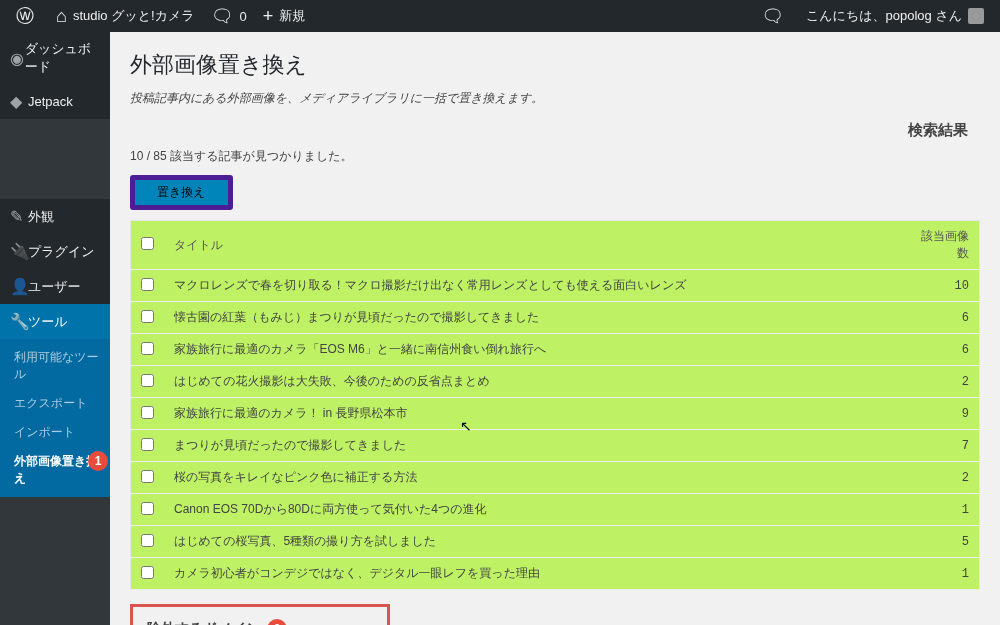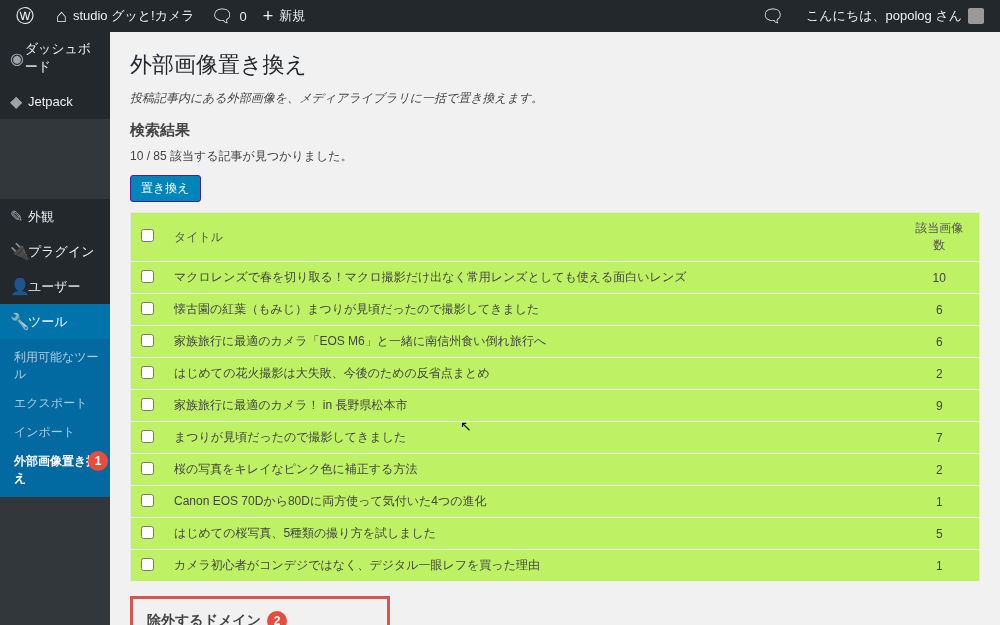--- a/index.html
+++ b/index.html
@@ -18,28 +18,28 @@
 #adminmenu .mi.current .micon { color: #fff; }
 #adminmenu .mi.current::after { content: ""; position: absolute; right: -8px; top: 50%; margin-top: -8px; border: 8px solid transparent; border-right-color: #f1f1f1; }
 #adminmenu .submenu { background: #0369a1; padding: 4px 0; }
 #adminmenu .submenu .si { padding: 6px 10px 6px 14px; font-size: 12px; color: rgba(240,245,250,.7); cursor: pointer; position: relative; }
 #adminmenu .submenu .si.active { color: #fff; font-weight: 600; }
 #adminmenu .blank { height: 80px; background: #32373c; margin: 0; }
 
 #content { margin-left: 110px; margin-top: 32px; padding: 10px 20px; }
 h1.page-title { font-size: 22px; font-weight: 400; color: #23282d; padding: 8px 0 4px; }
 p.desc { margin: 6px 0 14px; font-size: 12px; font-style: italic; }
-h2.sub { font-size: 15px; font-weight: 600; margin: 8px 0; }
+h2.sub { font-size: 15px; font-weight: 600; margin: 8px 12px; text-align: right; }
 p.found { font-size: 12px; margin: 4px 0 10px; }
-.btn { display: inline-block; background: #0085ba; border: 1px solid #4c1d95; color: #ffffff; padding: 4px 10px; font-size: 12px; border-radius: 3px; cursor: pointer; }
+.btn { display: inline-block; background: #0085ba; border: 5px solid #4c1d95; color: #000000; padding: 4px 22px; font-size: 12px; border-radius: 3px; cursor: pointer; }
 
 table.tbl { width: 100%; border-collapse: collapse; background: #bef264; margin-top: 10px; border: 1px solid #e5e5e5; }
 table.tbl th, table.tbl td { text-align: left; padding: 7px 10px; border-bottom: 1px solid #eee; font-size: 12px; }
 table.tbl th { font-weight: 400; color: #555; }
-table.tbl th.count, table.tbl td.count { text-align: center; width: 80px; }
+table.tbl th.count, table.tbl td.count { text-align: right; width: 80px; font-family: Liberation Mono, monospace; }
 table.tbl td.cb, table.tbl th.cb { width: 24px; }
 table.tbl input[type=checkbox] { margin: 0; }
 
 .exclude-box { margin-top: 14px; border: 3px solid #d9534f; padding: 12px 14px 16px; width: 260px; position: relative; }
 .exclude-box h3 { font-size: 14px; font-weight: 600; margin-bottom: 2px; display: flex; align-items: center; }
 .callout { display: inline-flex; align-items: center; justify-content: center; width: 20px; height: 20px; border-radius: 50%; background: #e74c3c; color: #fff; font-size: 12px; font-weight: 600; margin-left: 6px; }
 .callout.c1 { position: absolute; right: 2px; top: 4px; margin: 0; }
 .siwrap { position: relative; }
 .cursor-arrow { position: absolute; left: 460px; top: 418px; font-size: 14px; color: #000; pointer-events: none; }
 </style>

